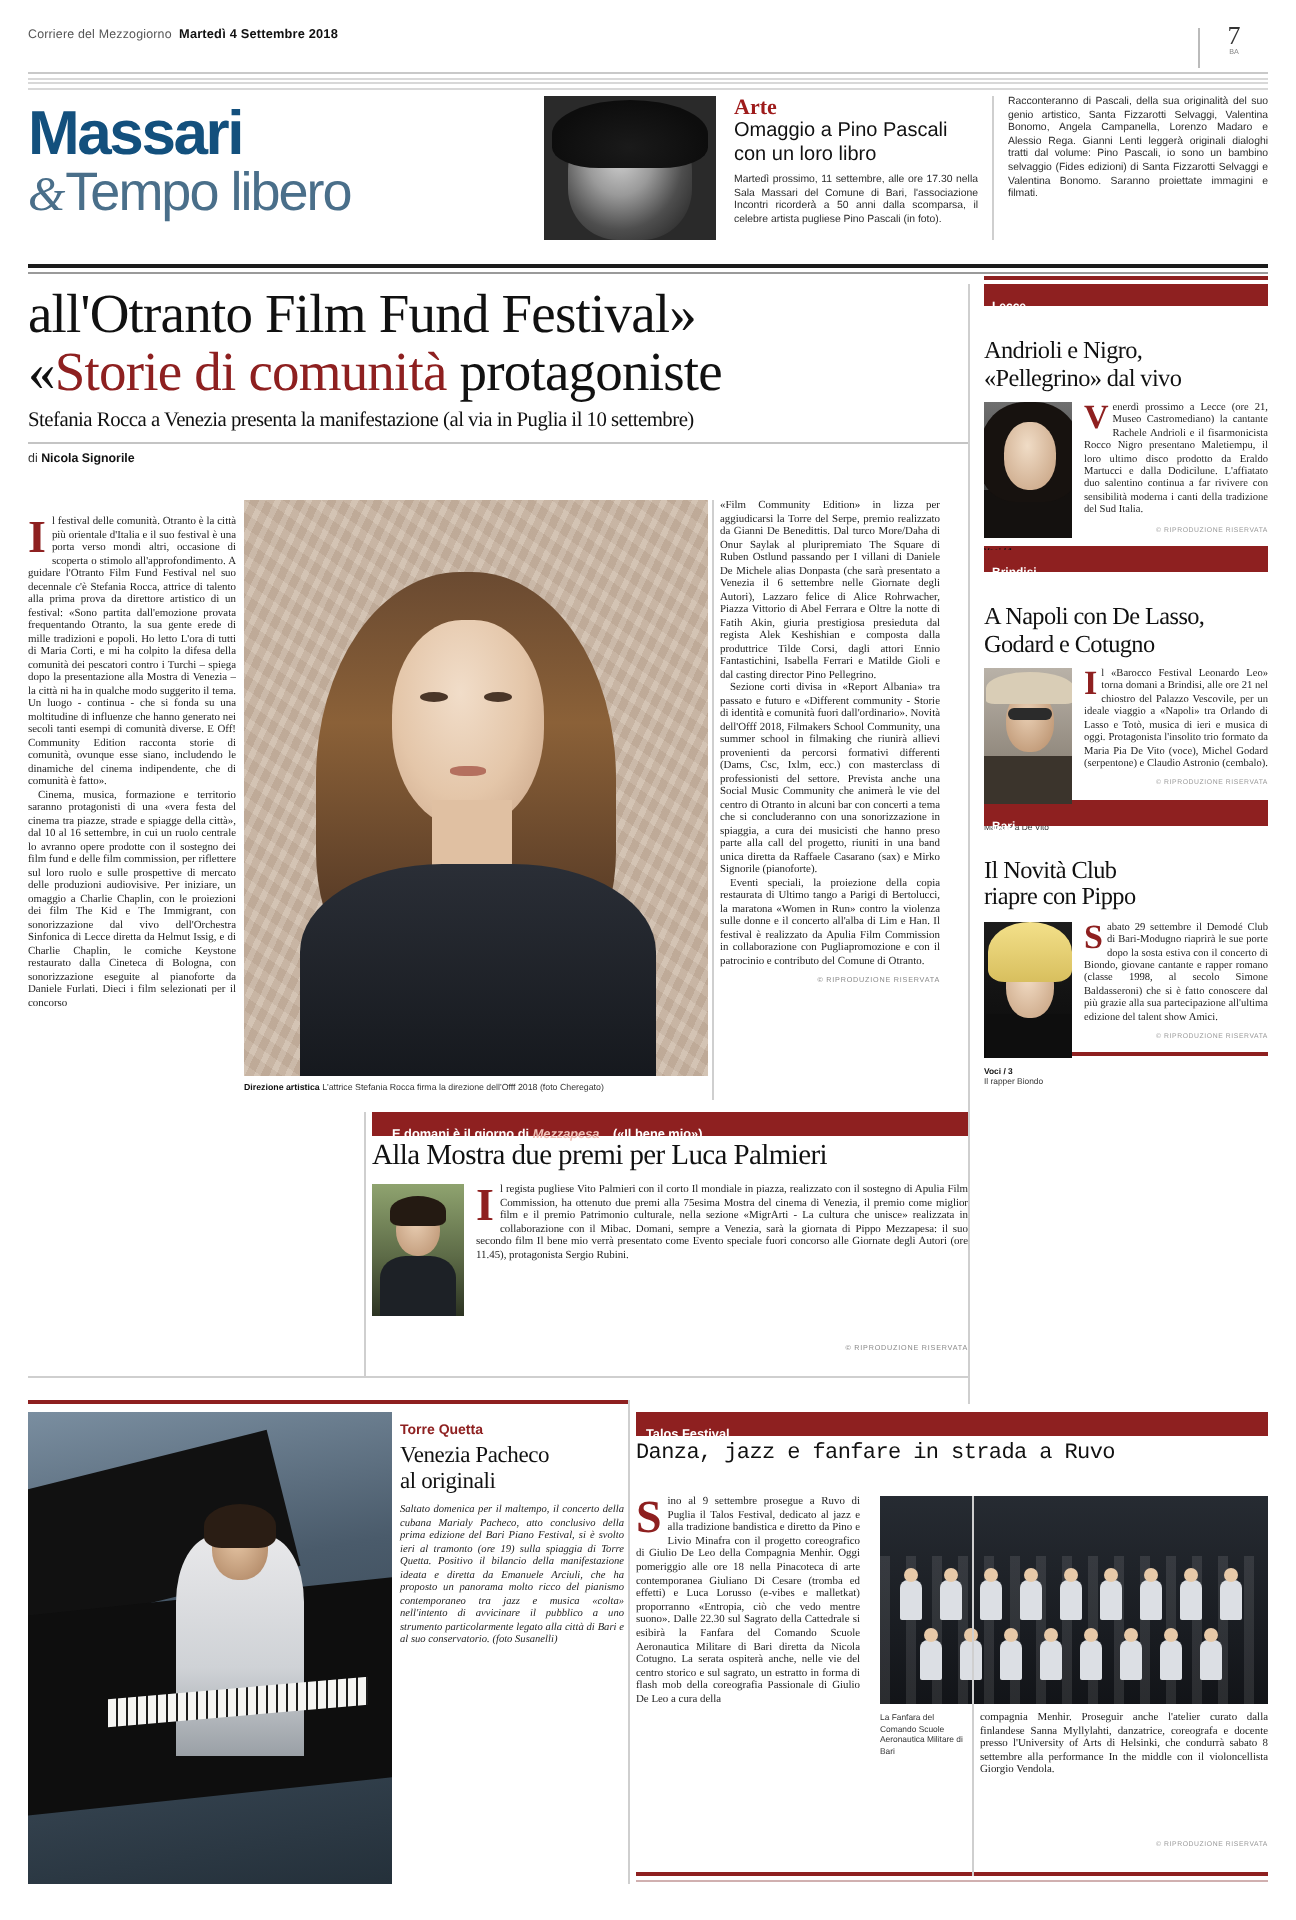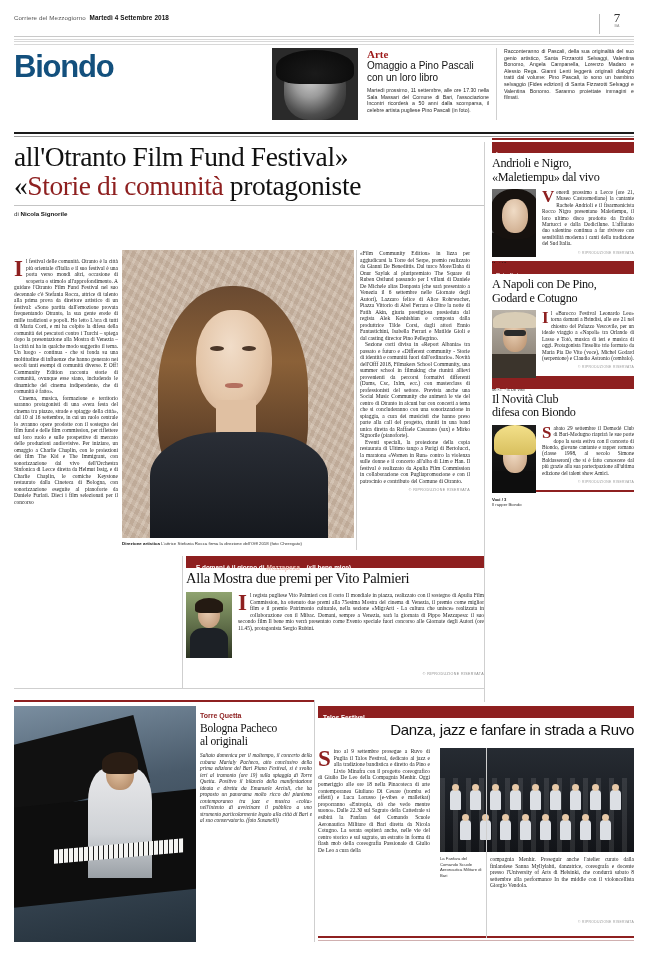--- a/index.html
+++ b/index.html
@@ -118,21 +118,21 @@
      font-size:3.6px;color:#888;text-align:right;letter-spacing:.4px;}
 
   
   .side{position:absolute;left:492px;top:142px;width:142px;}
   .side-rule-top{position:absolute;left:492px;top:138px;width:142px;height:2px;background:#8e2020;}
   .sbox{position:relative;margin-bottom:0;}
   .sbar{height:11px;background:#8e2020;}
   .sbar span{font-family:"Liberation Sans",sans-serif;font-weight:bold;font-size:6px;color:#fff;
      line-height:11px;padding-left:4px;}
   .sttl{font-family:"Liberation Serif",serif;font-size:12.2px;line-height:13.5px;color:#111;
-     margin-top:4px;letter-spacing:-.3px;}
+     margin-top:16px;letter-spacing:-.3px;}
   .sinner{position:relative;margin-top:5px;}
   .sphoto{position:absolute;left:0;top:0;width:44px;height:68px;overflow:hidden;background:#777;}
   .sbody{margin-left:50px;font-family:"Liberation Serif",serif;font-size:5.3px;line-height:6.4px;
      text-align:justify;color:#1c1c1c;}
   .sbody .dropcap{font-size:17px;line-height:14px;padding:1px 2px 0 0;}
   .scap{position:absolute;left:0;top:72px;width:46px;font-family:"Liberation Sans",sans-serif;
      font-size:4.2px;line-height:5.4px;color:#333;}
   .scap b{color:#111;}
   .ssig{font-family:"Liberation Sans",sans-serif;font-size:3.4px;color:#999;text-align:right;
      letter-spacing:.3px;margin-top:3px;}
@@ -177,22 +177,22 @@
      font-weight:bold;font-size:7px;color:#8e2020;}
   .tq-ttl{position:absolute;left:200px;top:722px;width:120px;font-family:"Liberation Serif",serif;
      font-size:11.5px;line-height:12.5px;color:#111;letter-spacing:-.2px;}
   .tq-body{position:absolute;left:200px;top:752px;width:112px;font-family:"Liberation Serif",serif;
      font-style:italic;font-size:5.3px;line-height:6.5px;text-align:justify;color:#1c1c1c;}
 
   
   .tf-bar{position:absolute;left:318px;top:706px;width:316px;height:12px;background:#8e2020;}
   .tf-bar span{font-family:"Liberation Sans",sans-serif;font-weight:bold;font-size:6.4px;color:#fff;
      line-height:12px;padding-left:5px;}
-  .tf-ttl{position:absolute;left:318px;top:721px;width:316px;font-family:Liberation Sans, sans-serif;
-     font-size:15px;color:#111;letter-spacing:-.3px;text-align:right;}
+  .tf-ttl{position:absolute;left:318px;top:721px;width:316px;font-family:Liberation Mono, monospace;
+     font-size:11px;color:#111;letter-spacing:-.3px;}
   .tf-c1{position:absolute;left:318px;top:748px;width:112px;font-family:"Liberation Serif",serif;
      font-size:5.45px;line-height:6.6px;text-align:justify;color:#1c1c1c;}
   .tf-photo{position:absolute;left:440px;top:748px;width:194px;height:104px;overflow:hidden;background:#1b1b1b;}
   .tf-photo .bgp{position:absolute;inset:0;background:linear-gradient(180deg,#262b32 0%,#121418 100%);}
   .tf-photo .band{position:absolute;left:0;top:30px;width:194px;height:74px;
      background:repeating-linear-gradient(90deg, rgba(255,255,255,.10) 0 5px, rgba(0,0,0,0) 5px 13px);}
   .tf-photo .row{position:absolute;left:6px;width:182px;height:22px;}
   .tf-photo .musician{position:absolute;width:11px;height:20px;background:#dcdfe4;border-radius:4px 4px 1px 1px;}
   .tf-photo .mhead{position:absolute;width:7px;height:7px;border-radius:50%;background:#e7c9a8;}
   .tf-cap{position:absolute;left:440px;top:856px;width:44px;font-family:"Liberation Sans",sans-serif;
@@ -224,21 +224,24 @@
     </div>
   </div>
   <div class="rule-stack">
     <div></div>
       <div></div>
       <div></div>
       <div></div>
   </div>
 
   <div class="logo">
-    <div class="l1">Biondo</div>
+    <div class="l1">Massari</div>
+    <div class="l2">
+      <span class="amp">&amp;</span><span>Tempo libero</span>
+    </div>
   </div>
 
   <div class="teaser">
     <div class="ph">
       <div class="face"></div>
         <div class="hair"></div>
     </div>
     <div class="txt">
       <div class="kicker">Arte</div>
       <div class="ttl">Omaggio a Pino Pascali</div>
@@ -250,20 +253,21 @@
   </div>
 
   <div class="hrule-thick"></div>
   <div class="hrule-thin"></div>
 
   <div class="main">
     <div class="hl">all'Otranto Film Fund Festival»</div>
     <div class="hl">
       <span>«</span><span class="red">Storie di comunità</span><span> protagoniste</span>
     </div>
+    <div class="subhl">Stefania Rocca a Venezia presenta la manifestazione (al via in Puglia il 10 settembre)</div>
     <div class="subrule"></div>
     <div class="byline">
       <span>di</span>
       <b>Nicola Signorile</b>
     </div>
   </div>
 
   <div class="mcol mcol-1">
     <p class="first"><span class="dropcap">I</span><span>l festival delle comunità. Otranto è la città più orientale d'Italia e il suo festival è una porta verso mondi altri, occasione di scoperta o stimolo all'approfondimento. A guidare l'Otranto Film Fund Festival nel suo decennale c'è Stefania Rocca, attrice di talento alla prima prova da direttore artistico di un festival: «Sono partita dall'emozione provata frequentando Otranto, la sua gente erede di mille tradizioni e popoli. Ho letto L'ora di tutti di Maria Corti, e mi ha colpito la difesa della comunità dei pescatori contro i Turchi – spiega dopo la presentazione alla Mostra di Venezia – la città ni ha in qualche modo suggerito il tema. Un luogo - continua - che si fonda su una moltitudine di influenze che hanno generato nei secoli tanti esempi di comunità diverse. E Off! Community Edition racconta storie di comunità, ovunque esse siano, includendo le dinamiche del cinema indipendente, che di comunità è fatto».</span></p>
     <p>Cinema, musica, formazione e territorio saranno protagonisti di una «vera festa del cinema tra piazze, strade e spiagge della città», dal 10 al 16 settembre, in cui un ruolo centrale lo avranno opere prodotte con il sostegno dei film fund e delle film commission, per riflettere sul loro ruolo e sulle prospettive di mercato delle produzioni audiovisive. Per iniziare, un omaggio a Charlie Chaplin, con le proiezioni dei film The Kid e The Immigrant, con sonorizzazione dal vivo dell'Orchestra Sinfonica di Lecce diretta da Helmut Issig, e di Charlie Chaplin, le comiche Keystone restaurato dalla Cineteca di Bologna, con sonorizzazione eseguite al pianoforte da Daniele Furlati. Dieci i film selezionati per il concorso</p>
@@ -288,40 +292,40 @@
   <div class="mcol mcol-3">
     <p class="first">«Film Community Edition» in lizza per aggiudicarsi la Torre del Serpe, premio realizzato da Gianni De Benedittis. Dal turco More/Daha di Onur Saylak al pluripremiato The Square di Ruben Ostlund passando per I villani di Daniele De Michele alias Donpasta (che sarà presentato a Venezia il 6 settembre nelle Giornate degli Autori), Lazzaro felice di Alice Rohrwacher, Piazza Vittorio di Abel Ferrara e Oltre la notte di Fatih Akin, giuria prestigiosa presieduta dal regista Alek Keshishian e composta dalla produttrice Tilde Corsi, dagli attori Ennio Fantastichini, Isabella Ferrari e Matilde Gioli e dal casting director Pino Pellegrino.</p>
     <p>Sezione corti divisa in «Report Albania» tra passato e futuro e «Different community - Storie di identità e comunità fuori dall'ordinario». Novità dell'Offf 2018, Filmakers School Community, una summer school in filmaking che riunirà allievi provenienti da percorsi formativi differenti (Dams, Csc, Ixlm, ecc.) con masterclass di professionisti del settore. Prevista anche una Social Music Community che animerà le vie del centro di Otranto in alcuni bar con concerti a tema che si concluderanno con una sonorizzazione in spiaggia, a cura dei musicisti che hanno preso parte alla call del progetto, riuniti in una band unica diretta da Raffaele Casarano (sax) e Mirko Signorile (pianoforte).</p>
     <p>Eventi speciali, la proiezione della copia restaurata di Ultimo tango a Parigi di Bertolucci, la maratona «Women in Run» contro la violenza sulle donne e il concerto all'alba di Lim e Han. Il festival è realizzato da Apulia Film Commission in collaborazione con Pugliapromozione e con il patrocinio e contributo del Comune di Otranto.</p>
     <div class="sig">© RIPRODUZIONE RISERVATA</div>
   </div>
 
   <div class="palm-bar">
     <span><span>E domani è il giorno di </span><i>Mezzapesa</i><span> («Il bene mio»)</span></span>
   </div>
-  <div class="palm-ttl">Alla Mostra due premi per Vito Palmieri</div>
+  <div class="palm-ttl">Alla Mostra due premi per Luca Palmieri</div>
   <div class="palm-photo">
     <div class="bgp"></div>
       <div class="bd"></div>
       <div class="hd"></div>
       <div class="hr"></div>
   </div>
   <div class="palm-body">
     <span class="dropcap">I</span><span>l regista pugliese Vito Palmieri con il corto Il mondiale in piazza, realizzato con il sostegno di Apulia Film Commission, ha ottenuto due premi alla 75esima Mostra del cinema di Venezia, il premio come miglior film e il premio Patrimonio culturale, nella sezione «MigrArti - La cultura che unisce» realizzata in collaborazione con il Mibac. Domani, sempre a Venezia, sarà la giornata di Pippo Mezzapesa: il suo secondo film Il bene mio verrà presentato come Evento speciale fuori concorso alle Giornate degli Autori (ore 11.45), protagonista Sergio Rubini.</span>
   </div>
   <div class="palm-sig">© RIPRODUZIONE RISERVATA</div>
 
   <div class="side-rule-top"></div>
   <div class="side">
 
     <div class="sbox">
       <div class="sbar"><span>Lecce</span></div>
       <div class="sttl">
         <div>Andrioli e Nigro,</div>
-        <div>«Maletiempu» dal vivo</div>
+        <div>«Pellegrino» dal vivo</div>
       </div>
       <div class="sinner">
         <div class="sphoto p-rachele">
           <div class="bgp"></div>
             <div class="bd"></div>
             <div class="hr"></div>
             <div class="fc"></div>
         </div>
         <div class="scap">
           <b>Voci / 1</b><br>
@@ -331,21 +335,21 @@
           <span class="dropcap">V</span><span>enerdì prossimo a Lecce (ore 21, Museo Castromediano) la cantante Rachele Andrioli e il fisarmonicista Rocco Nigro presentano Maletiempu, il loro ultimo disco prodotto da Eraldo Martucci e dalla Dodicilune. L'affiatato duo salentino continua a far rivivere con sensibilità moderna i canti della tradizione del Sud Italia.</span>
           <div class="ssig">© RIPRODUZIONE RISERVATA</div>
         </div>
       </div>
       <div class="sdiv"></div>
     </div>
 
     <div class="sbox">
       <div class="sbar"><span>Brindisi</span></div>
       <div class="sttl">
-        <div>A Napoli con De Pino,</div>
+        <div>A Napoli con De Lasso,</div>
         <div>Godard e Cotugno</div>
       </div>
       <div class="sinner">
         <div class="sphoto p-devito">
           <div class="bgp"></div>
             <div class="bd"></div>
             <div class="fc"></div>
             <div class="gl"></div>
             <div class="hat"></div>
         </div>
@@ -358,21 +362,21 @@
           <div class="ssig">© RIPRODUZIONE RISERVATA</div>
         </div>
       </div>
       <div class="sdiv"></div>
     </div>
 
     <div class="sbox">
       <div class="sbar"><span>Bari</span></div>
       <div class="sttl">
         <div>Il Novità Club</div>
-        <div>difesa con Biondo</div>
+        <div>riapre con Pippo</div>
       </div>
       <div class="sinner">
         <div class="sphoto p-biondo">
           <div class="bgp"></div>
             <div class="bd"></div>
             <div class="fc"></div>
             <div class="hr"></div>
         </div>
         <div class="scap">
           <b>Voci / 3</b><br>
@@ -393,21 +397,21 @@
     <div class="bgp"></div>
       <div class="lid"></div>
       <div class="piano"></div>
     <div class="pers"></div>
       <div class="head"></div>
       <div class="hair"></div>
       <div class="keys"></div>
   </div>
   <div class="tq-kick">Torre Quetta</div>
   <div class="tq-ttl">
-    <div>Bologna Pacheco</div>
+    <div>Venezia Pacheco</div>
     <div>al originali</div>
   </div>
   <div class="tq-body">
     <span>Saltato domenica per il maltempo, il concerto della cubana Marialy Pacheco, atto conclusivo della prima edizione del Bari Piano Festival, si è svolto ieri al tramonto (ore 19) sulla spiaggia di Torre Quetta. Positivo il bilancio della manifestazione ideata e diretta da Emanuele Arciuli, che ha proposto un panorama molto ricco del pianismo contemporaneo tra jazz e musica «colta» nell'intento di avvicinare il pubblico a uno strumento particolarmente legato alla città di Bari e al suo conservatorio.</span>
     <span>(foto Susanelli)</span>
   </div>
 
   <div class="tf-bar">
     <span>Talos Festival</span>
   </div>

